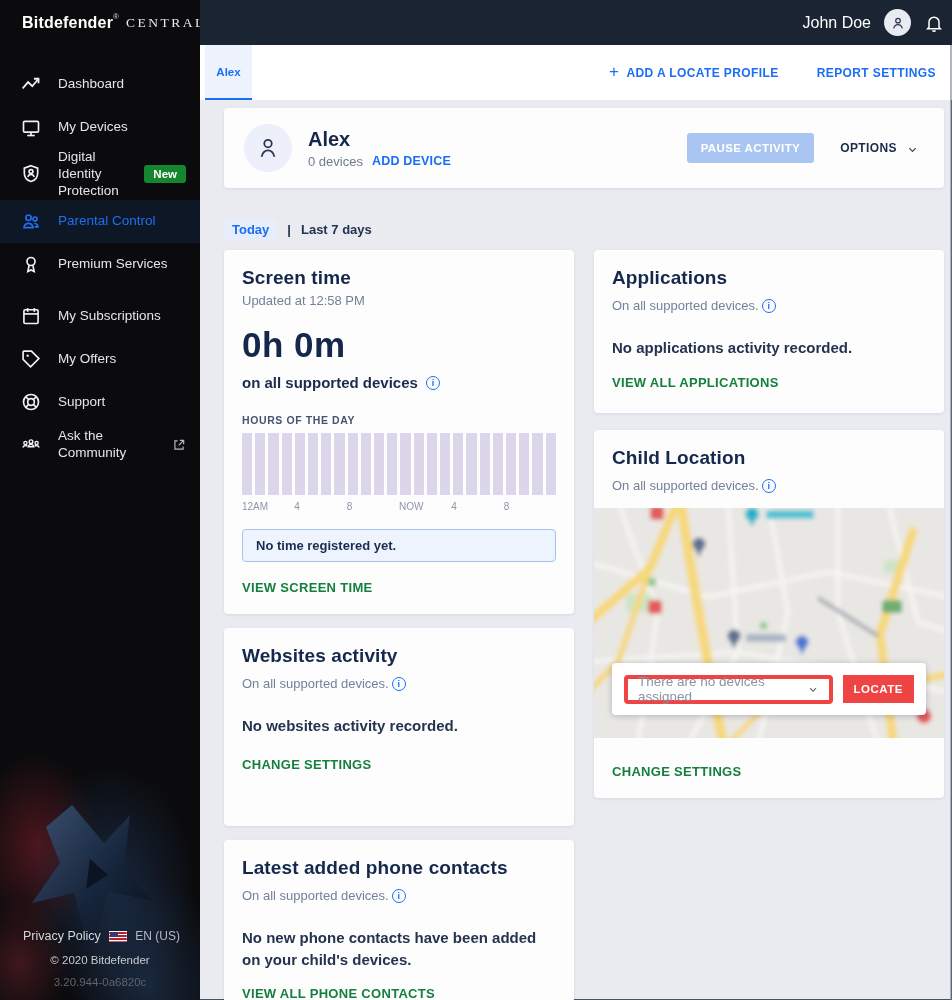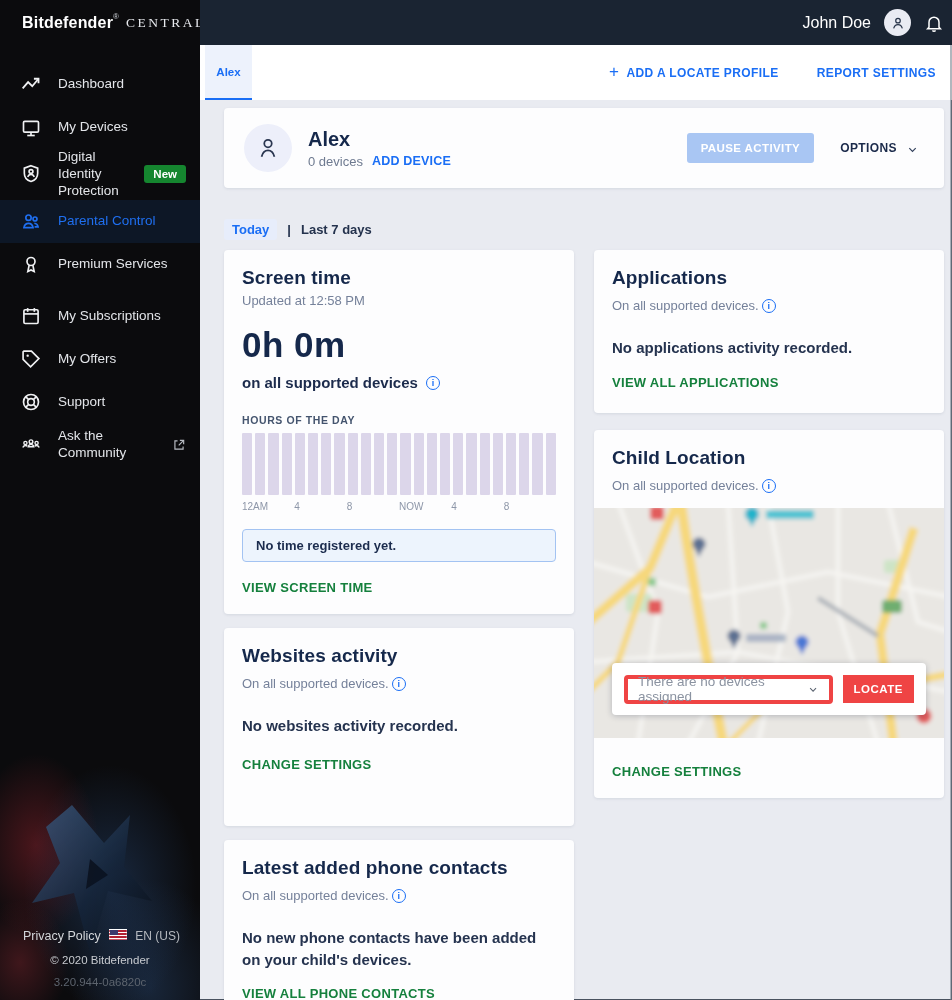--- a/index.html
+++ b/index.html
@@ -35,21 +35,21 @@
   .ext-icon svg { width:14px; height:14px; }
 
   .side-art { position:absolute; left:0; bottom:0; width:200px; height:250px; z-index:1;
     background:
       radial-gradient(90px 130px at 18% 38%, rgba(150,35,45,.45), transparent 70%),
       radial-gradient(120px 170px at 55% 55%, rgba(45,85,140,.40), transparent 72%),
       radial-gradient(70px 90px at 10% 85%, rgba(160,45,55,.35), transparent 70%),
       radial-gradient(110px 150px at 75% 95%, rgba(55,100,160,.30), transparent 72%); }
   .side-art svg { position:absolute; left:12px; bottom:45px; opacity:.85; }
   .side-footer { position:absolute; left:0; bottom:0; width:200px; z-index:4; padding-bottom:12px; }
-  .foot-row1 { display:flex; align-items:flex-start; padding:0 20px 0 23px; gap:8px; }
+  .foot-row1 { display:flex; align-items:center; padding:0 20px 0 23px; gap:8px; }
   .privacy { color:#d3d6da; font-size:12.5px; cursor:pointer; }
   .flag { width:18px; height:11px; margin-left:auto; position:relative; border:1px solid rgba(255,255,255,.25);
           background:repeating-linear-gradient(180deg,#b22234 0 1.6px,#fff 1.6px 3.2px); }
   .flag i { position:absolute; top:0; left:0; width:8px; height:5px; background:#3c3b6e; display:block; }
   .lang { color:#b6bac0; font-size:12px; }
   .foot-copy { text-align:center; color:#c7cacf; font-size:11.5px; margin-top:11px; }
   .foot-ver { text-align:center; color:#5d646e; font-size:11.5px; margin-top:10px; }
 
   
   .main { position:absolute; top:45px; left:200px; width:752px; height:955px; }

